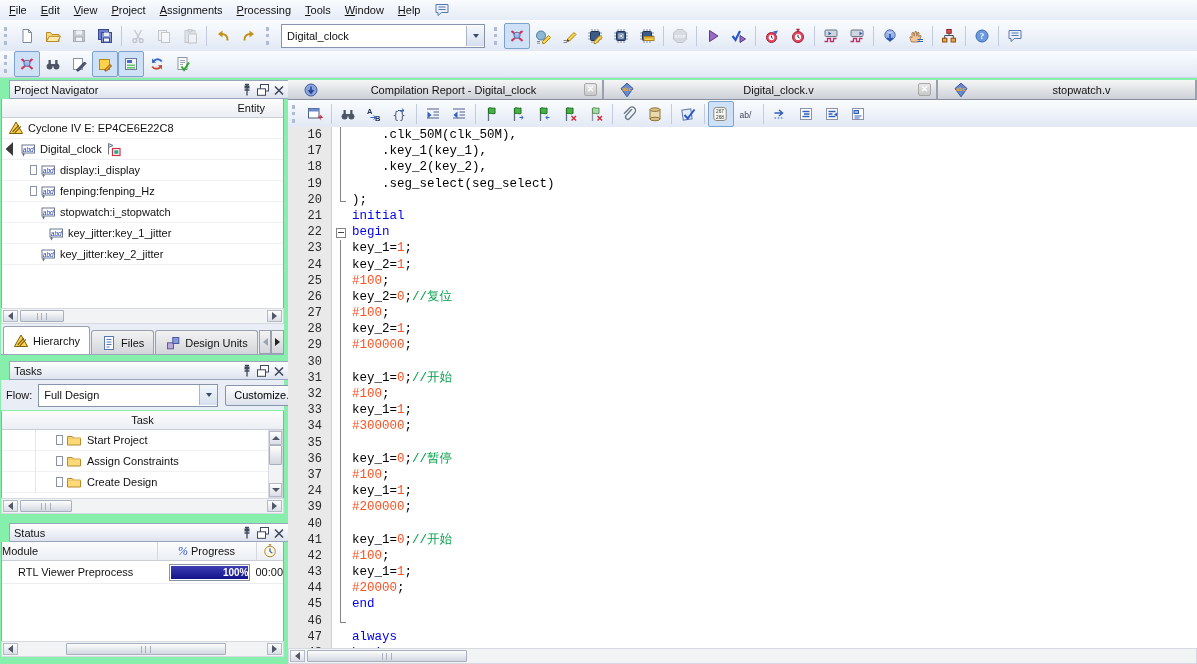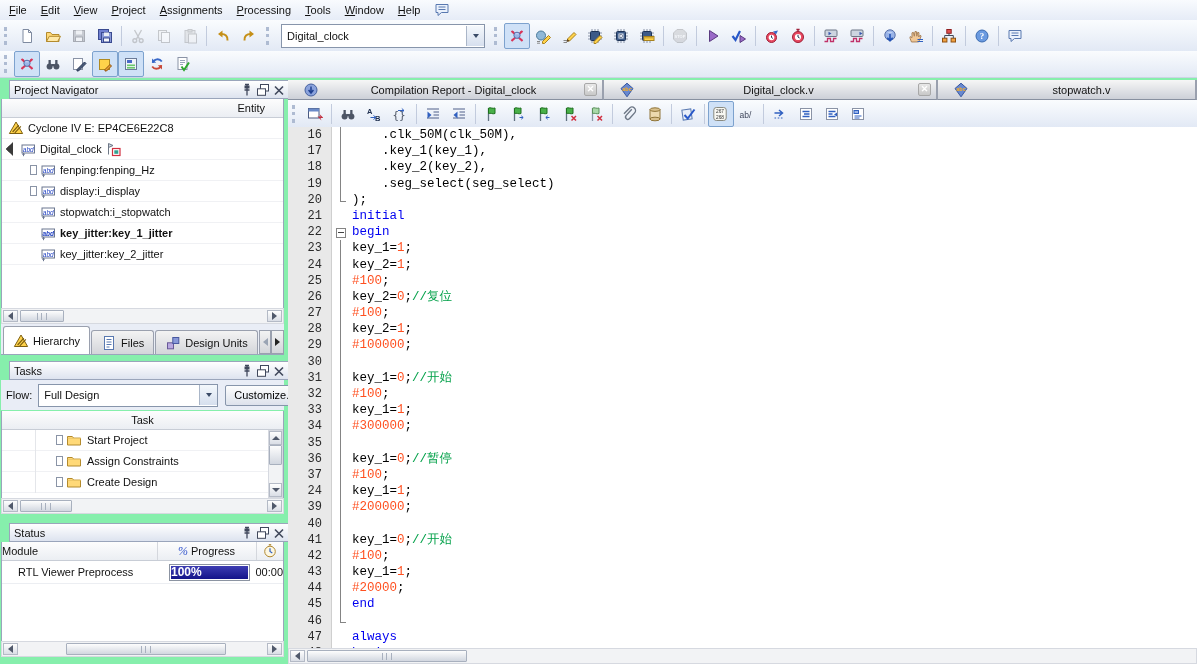--- a/index.html
+++ b/index.html
@@ -71,21 +71,21 @@
   .tabscroll{width:14px;height:24px;display:flex;align-items:center;justify-content:center;
     background:linear-gradient(#f3f3f3,#d3d5da);border:1px solid #9aa0ae;box-sizing:border-box;}
   
   .flow-row{position:absolute;left:1px;width:283px;height:30px;display:flex;align-items:center;background:#e9edf6;}
   .btn{height:21px;background:linear-gradient(#fdfdfd,#dde2ec);border:1px solid #8795ab;
     border-radius:2px;display:flex;align-items:center;justify-content:center;padding:0 8px;box-sizing:border-box;}
   .task-row{height:20px;display:flex;align-items:center;border-bottom:1px solid #f0f1f4;}
   
   .pbar{width:97px;height:17px;border:1px solid #8c94a2;background:#fff;padding:1px;box-sizing:border-box;}
   .pfill{height:100%;width:100%;background:linear-gradient(#3d3db2,#13138a);color:#fff;
-    font-weight:bold;text-align:left;line-height:13px;font-size:12px;}
+    font-weight:bold;text-align:right;line-height:13px;font-size:10px;}
   
   .ed-tabbar{position:absolute;left:288px;top:80px;right:0;height:20px;background:#c6cad4;display:flex;}
   .ed-tab{background:linear-gradient(#f6f6f6,#cdd0d8);border-right:2px solid #9aa0ae;
     border-bottom:1px solid #8890a0;display:flex;align-items:center;padding:0 5px;box-sizing:border-box;}
   .ed-tab .title{flex:1;text-align:center;white-space:nowrap;overflow:hidden;}
   .tab-close{width:13px;height:13px;background:linear-gradient(#e8e8e8,#c8c8c8);
     border:1px solid #a8a8a8;border-radius:2px;color:#fff;font-size:9px;line-height:11px;
     text-align:center;font-weight:bold;box-sizing:border-box;}
   #ed-toolbar{position:absolute;left:288px;top:100px;right:0;height:27px;display:flex;align-items:center;
     background:linear-gradient(#fafcfe,#e2e9f5);border-bottom:1px solid #b9c2d4;}
@@ -521,47 +521,47 @@
           <span class="exp">
             <span class="exp-closed"></span>
           </span>
           <span class="ico">
             <svg viewBox="0 0 16 16">
               <rect x="2" y="4" width="12.5" height="8" fill="#fff" stroke="#6a7690"></rect>
               <text x="8.2" y="10.6" font-size="6.5" text-anchor="middle" fill="#2040c0" font-style="italic" font-family="sans-serif">abd</text>
               <path d="M3.5 12v3.2M2.1 13.2h2.8" stroke="#6a7690"></path>
             </svg>
           </span>
-          <span class="lbl">fenping:fenping_Hz</span>
+          <span class="lbl">display:i_display</span>
         </div>
         <div class="tree-row" style="padding-left: 24px;">
           <span class="exp">
             <span class="exp-closed"></span>
           </span>
           <span class="ico">
             <svg viewBox="0 0 16 16">
               <rect x="2" y="4" width="12.5" height="8" fill="#fff" stroke="#6a7690"></rect>
               <text x="8.2" y="10.6" font-size="6.5" text-anchor="middle" fill="#2040c0" font-style="italic" font-family="sans-serif">abd</text>
               <path d="M3.5 12v3.2M2.1 13.2h2.8" stroke="#6a7690"></path>
             </svg>
           </span>
-          <span class="lbl">display:i_display</span>
+          <span class="lbl">fenping:fenping_Hz</span>
         </div>
         <div class="tree-row" style="padding-left: 24px;">
           <span class="exp"></span>
           <span class="ico">
             <svg viewBox="0 0 16 16">
               <rect x="2" y="4" width="12.5" height="8" fill="#fff" stroke="#6a7690"></rect>
               <text x="8.2" y="10.6" font-size="6.5" text-anchor="middle" fill="#2040c0" font-style="italic" font-family="sans-serif">abd</text>
               <path d="M3.5 12v3.2M2.1 13.2h2.8" stroke="#6a7690"></path>
             </svg>
           </span>
           <span class="lbl">stopwatch:i_stopwatch</span>
         </div>
-        <div class="tree-row" style="padding-left: 24px; font-weight: bold;">
+        <div class="tree-row" style="padding-left: 32px;">
           <span class="exp"></span>
           <span class="ico">
             <svg viewBox="0 0 16 16">
               <rect x="2" y="4" width="12.5" height="8" fill="#fff" stroke="#6a7690"></rect>
               <text x="8.2" y="10.6" font-size="6.5" text-anchor="middle" fill="#2040c0" font-style="italic" font-family="sans-serif">abd</text>
               <path d="M3.5 12v3.2M2.1 13.2h2.8" stroke="#6a7690"></path>
             </svg>
           </span>
           <span class="lbl">key_jitter:key_1_jitter</span>
         </div>

